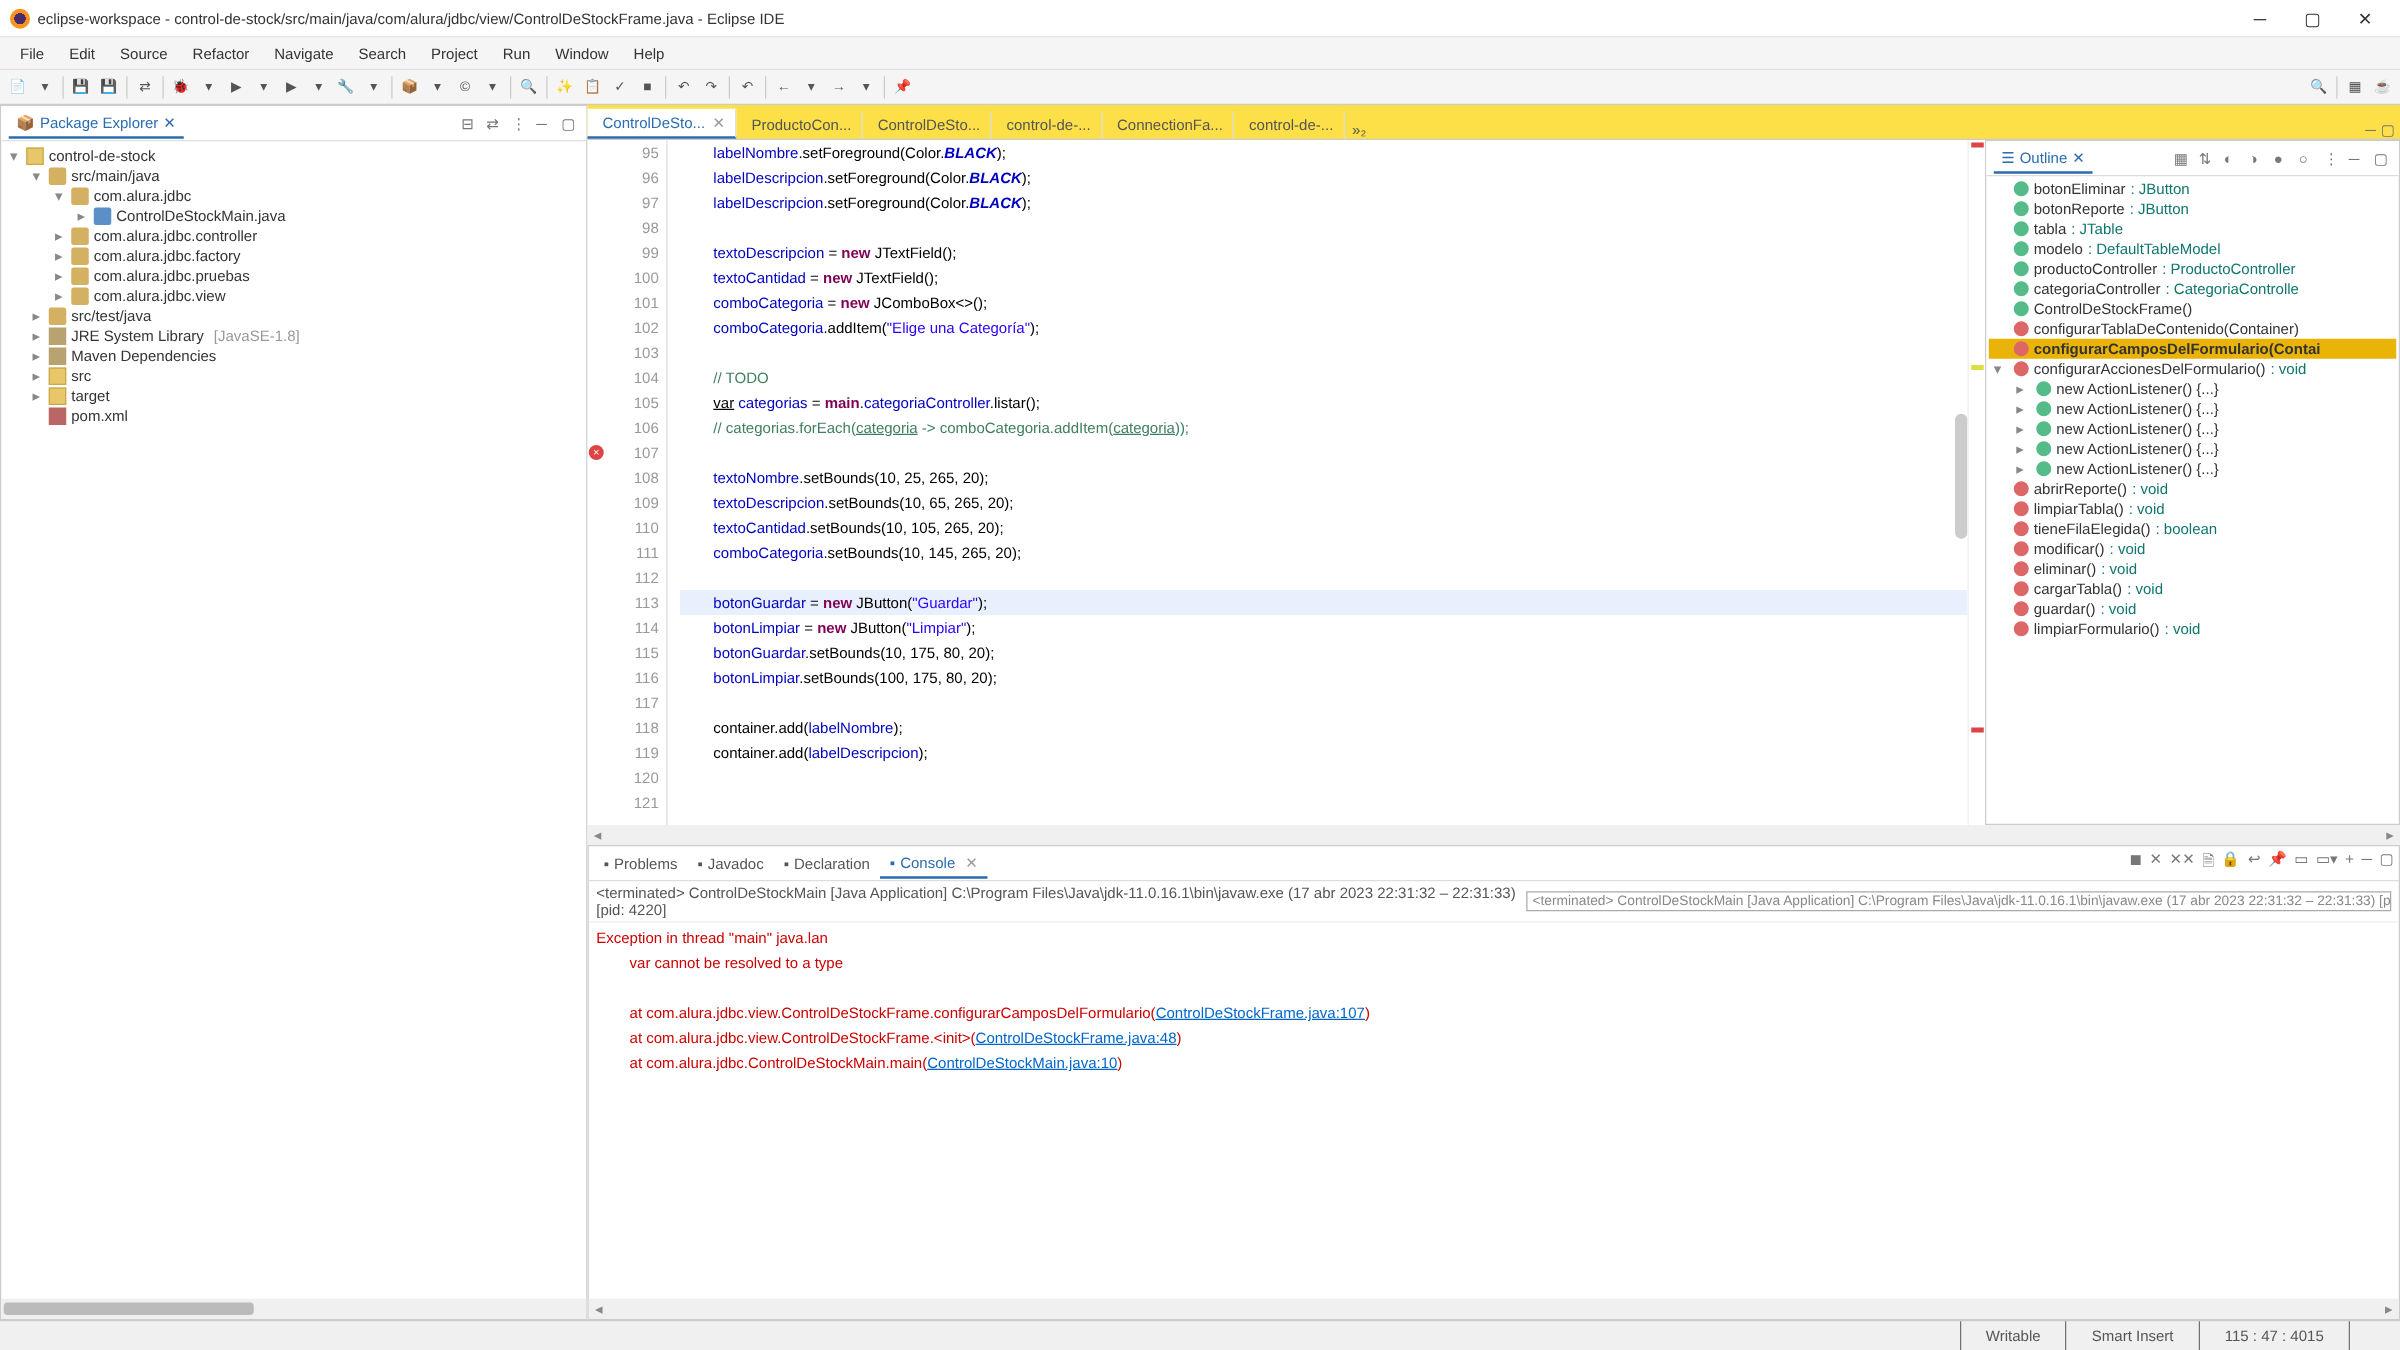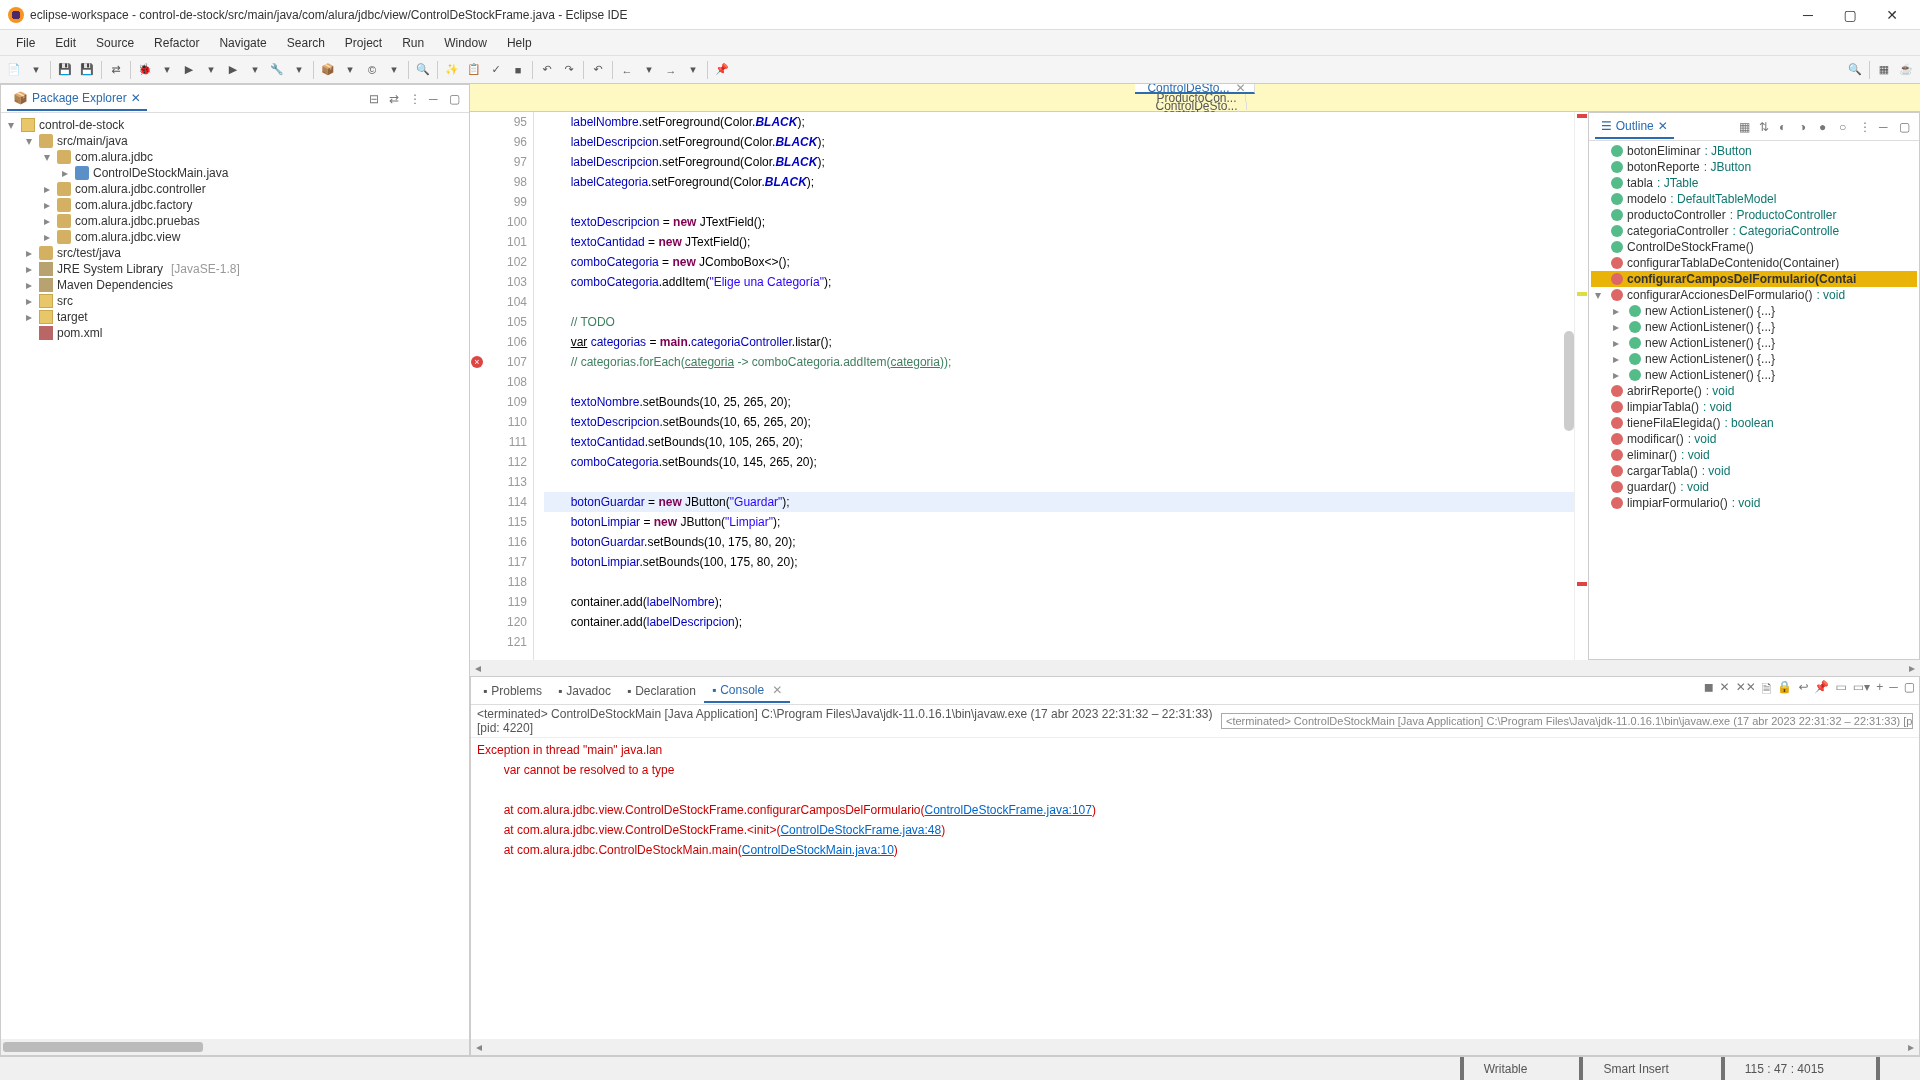--- a/index.html
+++ b/index.html
@@ -41,21 +41,21 @@
 .ic-java { background: #5b8fc7; border-radius: 2px; }
 .ic-jar { background: #b8a26f; }
 .ic-xml { background: #b66; }
 .indent-1 { padding-left: 18px; }
 .indent-2 { padding-left: 36px; }
 .indent-3 { padding-left: 54px; }
 .hint { color: #999; margin-left: 4px; }
 
 
 .editor-area { flex: 1; display: flex; flex-direction: column; }
-.editor-tabs { height: 28px; background: #fef9c3; display: flex; align-items: center; border-bottom: 1px solid #ccc; flex-direction: column; }
+.editor-tabs { height: 28px; background: #fde047; display: flex; align-items: flex-end; border-bottom: 1px solid #ccc; }
 .editor-tabs .tab { display: flex; align-items: center; gap: 4px; padding: 4px 8px; border-right: 1px solid #ddd; color: #555; cursor: pointer; max-width: 150px; overflow: hidden; }
 .editor-tabs .tab.active { background: #fff; border-bottom: 2px solid #2b6cb0; color: #2b6cb0; }
 .editor-tabs .tab .close { color: #999; margin-left: 2px; }
 .editor-tabs .overflow { padding: 0 6px; color: #555;}
 .editor-tabs .right-tools { margin-left: auto; display: flex; gap: 4px; padding-right: 4px;}
 .editor-tabs .right-tools span { color:#777; cursor:pointer;}
 
 .code-split { flex: 1; display: flex; overflow: hidden; }
 .code-editor { flex: 1; display: flex; background: #fff; overflow: hidden; position: relative; }
 .gutter { width: 50px; background: #fff; border-right: 1px solid #e0e0e0; text-align: right; padding-right: 6px; font-family: Consolas, monospace; font-size: 13px; color: #999; }
@@ -104,21 +104,21 @@
 .bottom-tabs .tools span { color: #777; cursor: pointer; }
 .console-header { padding: 2px 6px; color: #555; font-size: 11px; border-bottom: 1px solid #eee; display:flex; align-items:center;}
 .console-header .term-box { margin-left:auto; border:1px solid #aaa; padding:1px 4px; color:#888; font-size:11px; max-width:750px; overflow:hidden; white-space:nowrap;}
 .console-body { flex: 1; font-family: Consolas, monospace; font-size: 13px; padding: 2px 6px; overflow: auto; }
 .console-body .cline { white-space: pre; height: 20px; line-height: 20px; }
 .console-body .err { color: #c00; }
 .console-body .link { color: #06c; text-decoration: underline; }
 
 
 .status-bar { height: 24px; background: #f0f0f0; border-top: 1px solid #ccc; display: flex; align-items: center; }
-.status-bar .cell { padding: 0 20px; border-left: 4px solid #737373; height: 100%; display: flex; align-items: center; color: #555; margin-left: 32px; }
+.status-bar .cell { padding: 0 20px; border-left: 1px solid #737373; height: 100%; display: flex; align-items: center; color: #555; }
 
 
 .pe-hscroll { height:16px; background:#f0f0f0; display:flex;}
 .pe-hscroll .thumb{ width:200px; height:10px; background:#bbb; margin:3px 2px; border-radius:3px;}
 </style>
 </head>
 <body>
 
 <div class="title-bar">
   <span class="icon"></span>
@@ -378,21 +378,20 @@
             <div class="ln">117</div>
             <div class="ln">118</div>
             <div class="ln">119</div>
             <div class="ln">120</div>
             <div class="ln">121</div>
           </div>
         <div class="code" id="code">
             <div class="line">        <span class="fld">labelNombre</span>.setForeground(Color.<span class="staticf">BLACK</span>);</div>
             <div class="line">        <span class="fld">labelDescripcion</span>.setForeground(Color.<span class="staticf">BLACK</span>);</div>
             <div class="line">        <span class="fld">labelDescripcion</span>.setForeground(Color.<span class="staticf">BLACK</span>);</div>
-            <div class="line">        <span class="fld">labelCategoria</span>.setForeground(Color.<span class="staticf">BLACK</span>);</div>
             <div class="line"></div>
             <div class="line">        <span class="fld">textoDescripcion</span> = <span class="kw">new</span> JTextField();</div>
             <div class="line">        <span class="fld">textoCantidad</span> = <span class="kw">new</span> JTextField();</div>
             <div class="line">        <span class="fld">comboCategoria</span> = <span class="kw">new</span> JComboBox&lt;&gt;();</div>
             <div class="line">        <span class="fld">comboCategoria</span>.addItem(<span class="str">"Elige una Categoría"</span>);</div>
             <div class="line"></div>
             <div class="line">        <span class="cmt">// TODO</span></div>
             <div class="line">        <u>var</u> <span class="fld">categorias</span> = <span class="kw">main</span>.<span class="fld">categoriaController</span>.listar();</div>
             <div class="line">        <span class="cmt">// categorias.forEach(<u>categoria</u> -&gt; comboCategoria.addItem(<u>categoria</u>));</span></div>
             <div class="line"></div>

